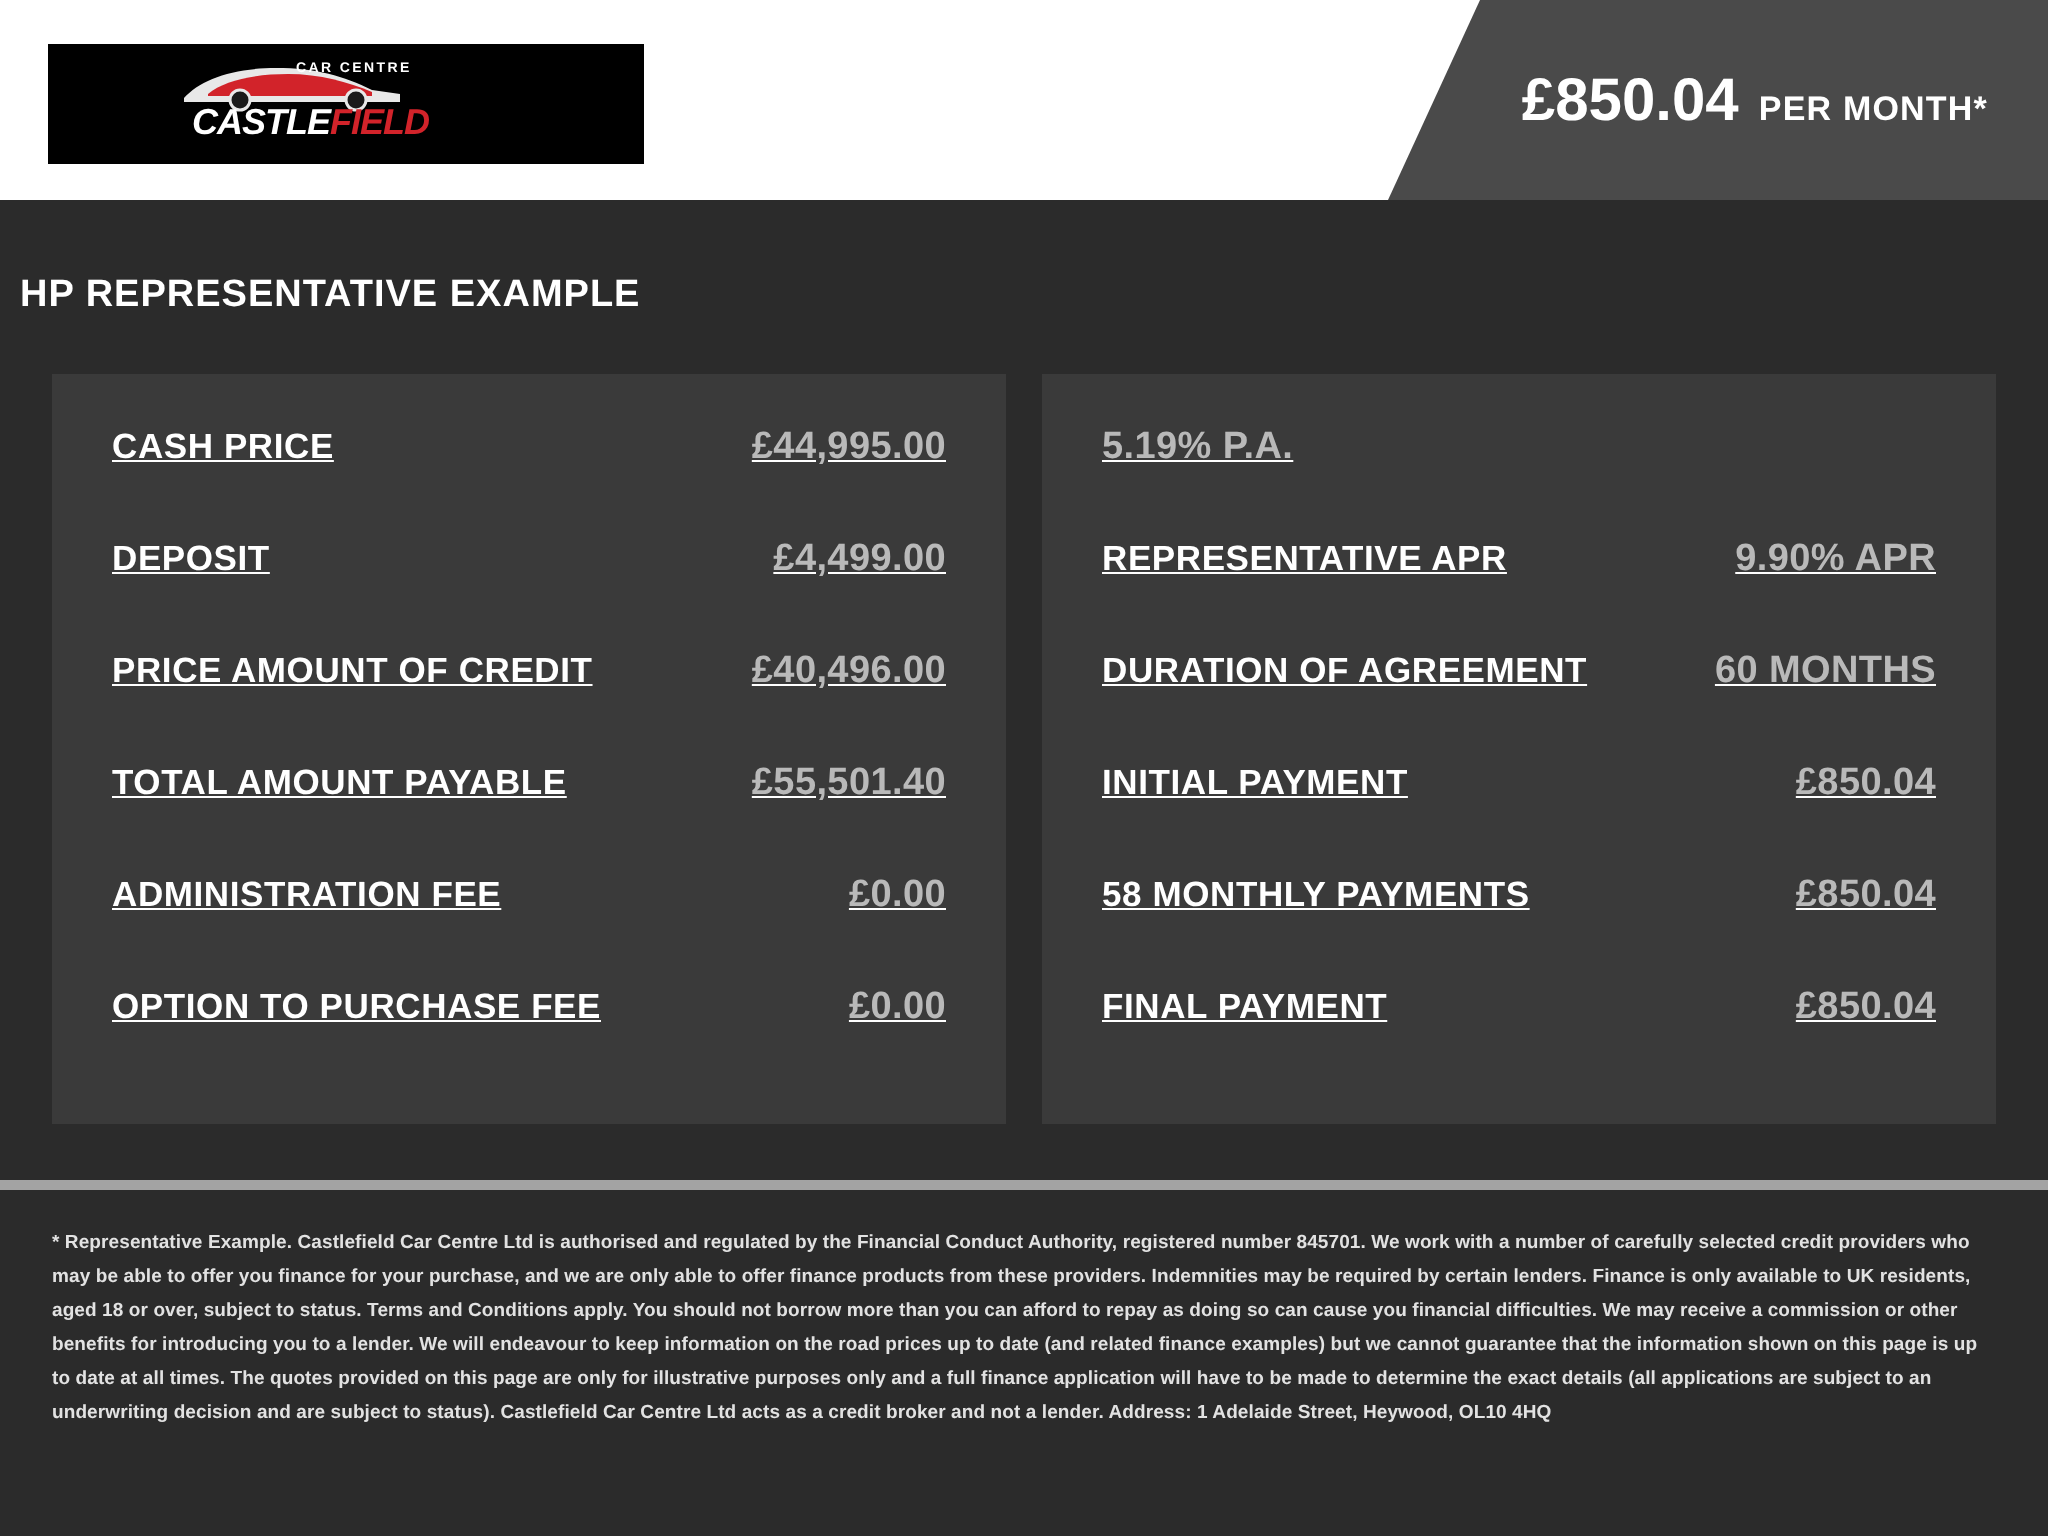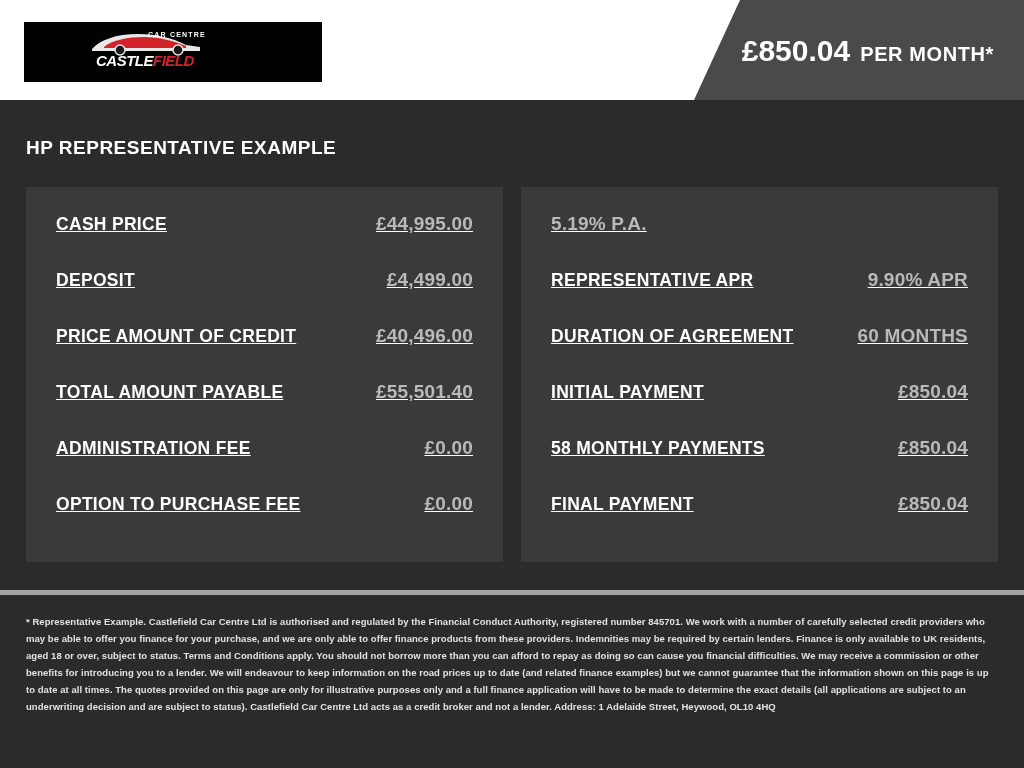--- a/index.html
+++ b/index.html
@@ -58,21 +58,21 @@
     top: 5px;
     font-size: 7px;
     letter-spacing: 1.2px;
     color: #ffffff;
     font-weight: bold;
   }
   .logo-word {
     position: absolute;
     left: 18px;
     top: 24px;
-    font-size: 15px;
+    font-size: 18px;
     font-weight: bold;
     font-style: italic;
     letter-spacing: -0.5px;
     line-height: 22px;
     white-space: nowrap;
   }
   .logo-word .c1 { color: #ffffff; }
   .logo-word .c2 { color: #d2232a; }
 
   .price-wedge {
@@ -92,29 +92,29 @@
     align-items: baseline;
     gap: 10px;
   }
   .price-amount {
     font-size: 30px;
     font-weight: bold;
     letter-spacing: 0px;
     color: #ffffff;
   }
   .price-per {
-    font-size: 20px;
+    font-size: 17px;
     font-weight: bold;
     letter-spacing: 0.6px;
     color: #ffffff;
   }
 
   
   .section-title {
-    margin: 37px 0 0 26px;
+    margin: 37px 0 0 10px;
     font-size: 19px;
     font-weight: bold;
     letter-spacing: 0.5px;
     color: #ffffff;
   }
 
   
   .panels {
     display: flex;
     gap: 18px;

